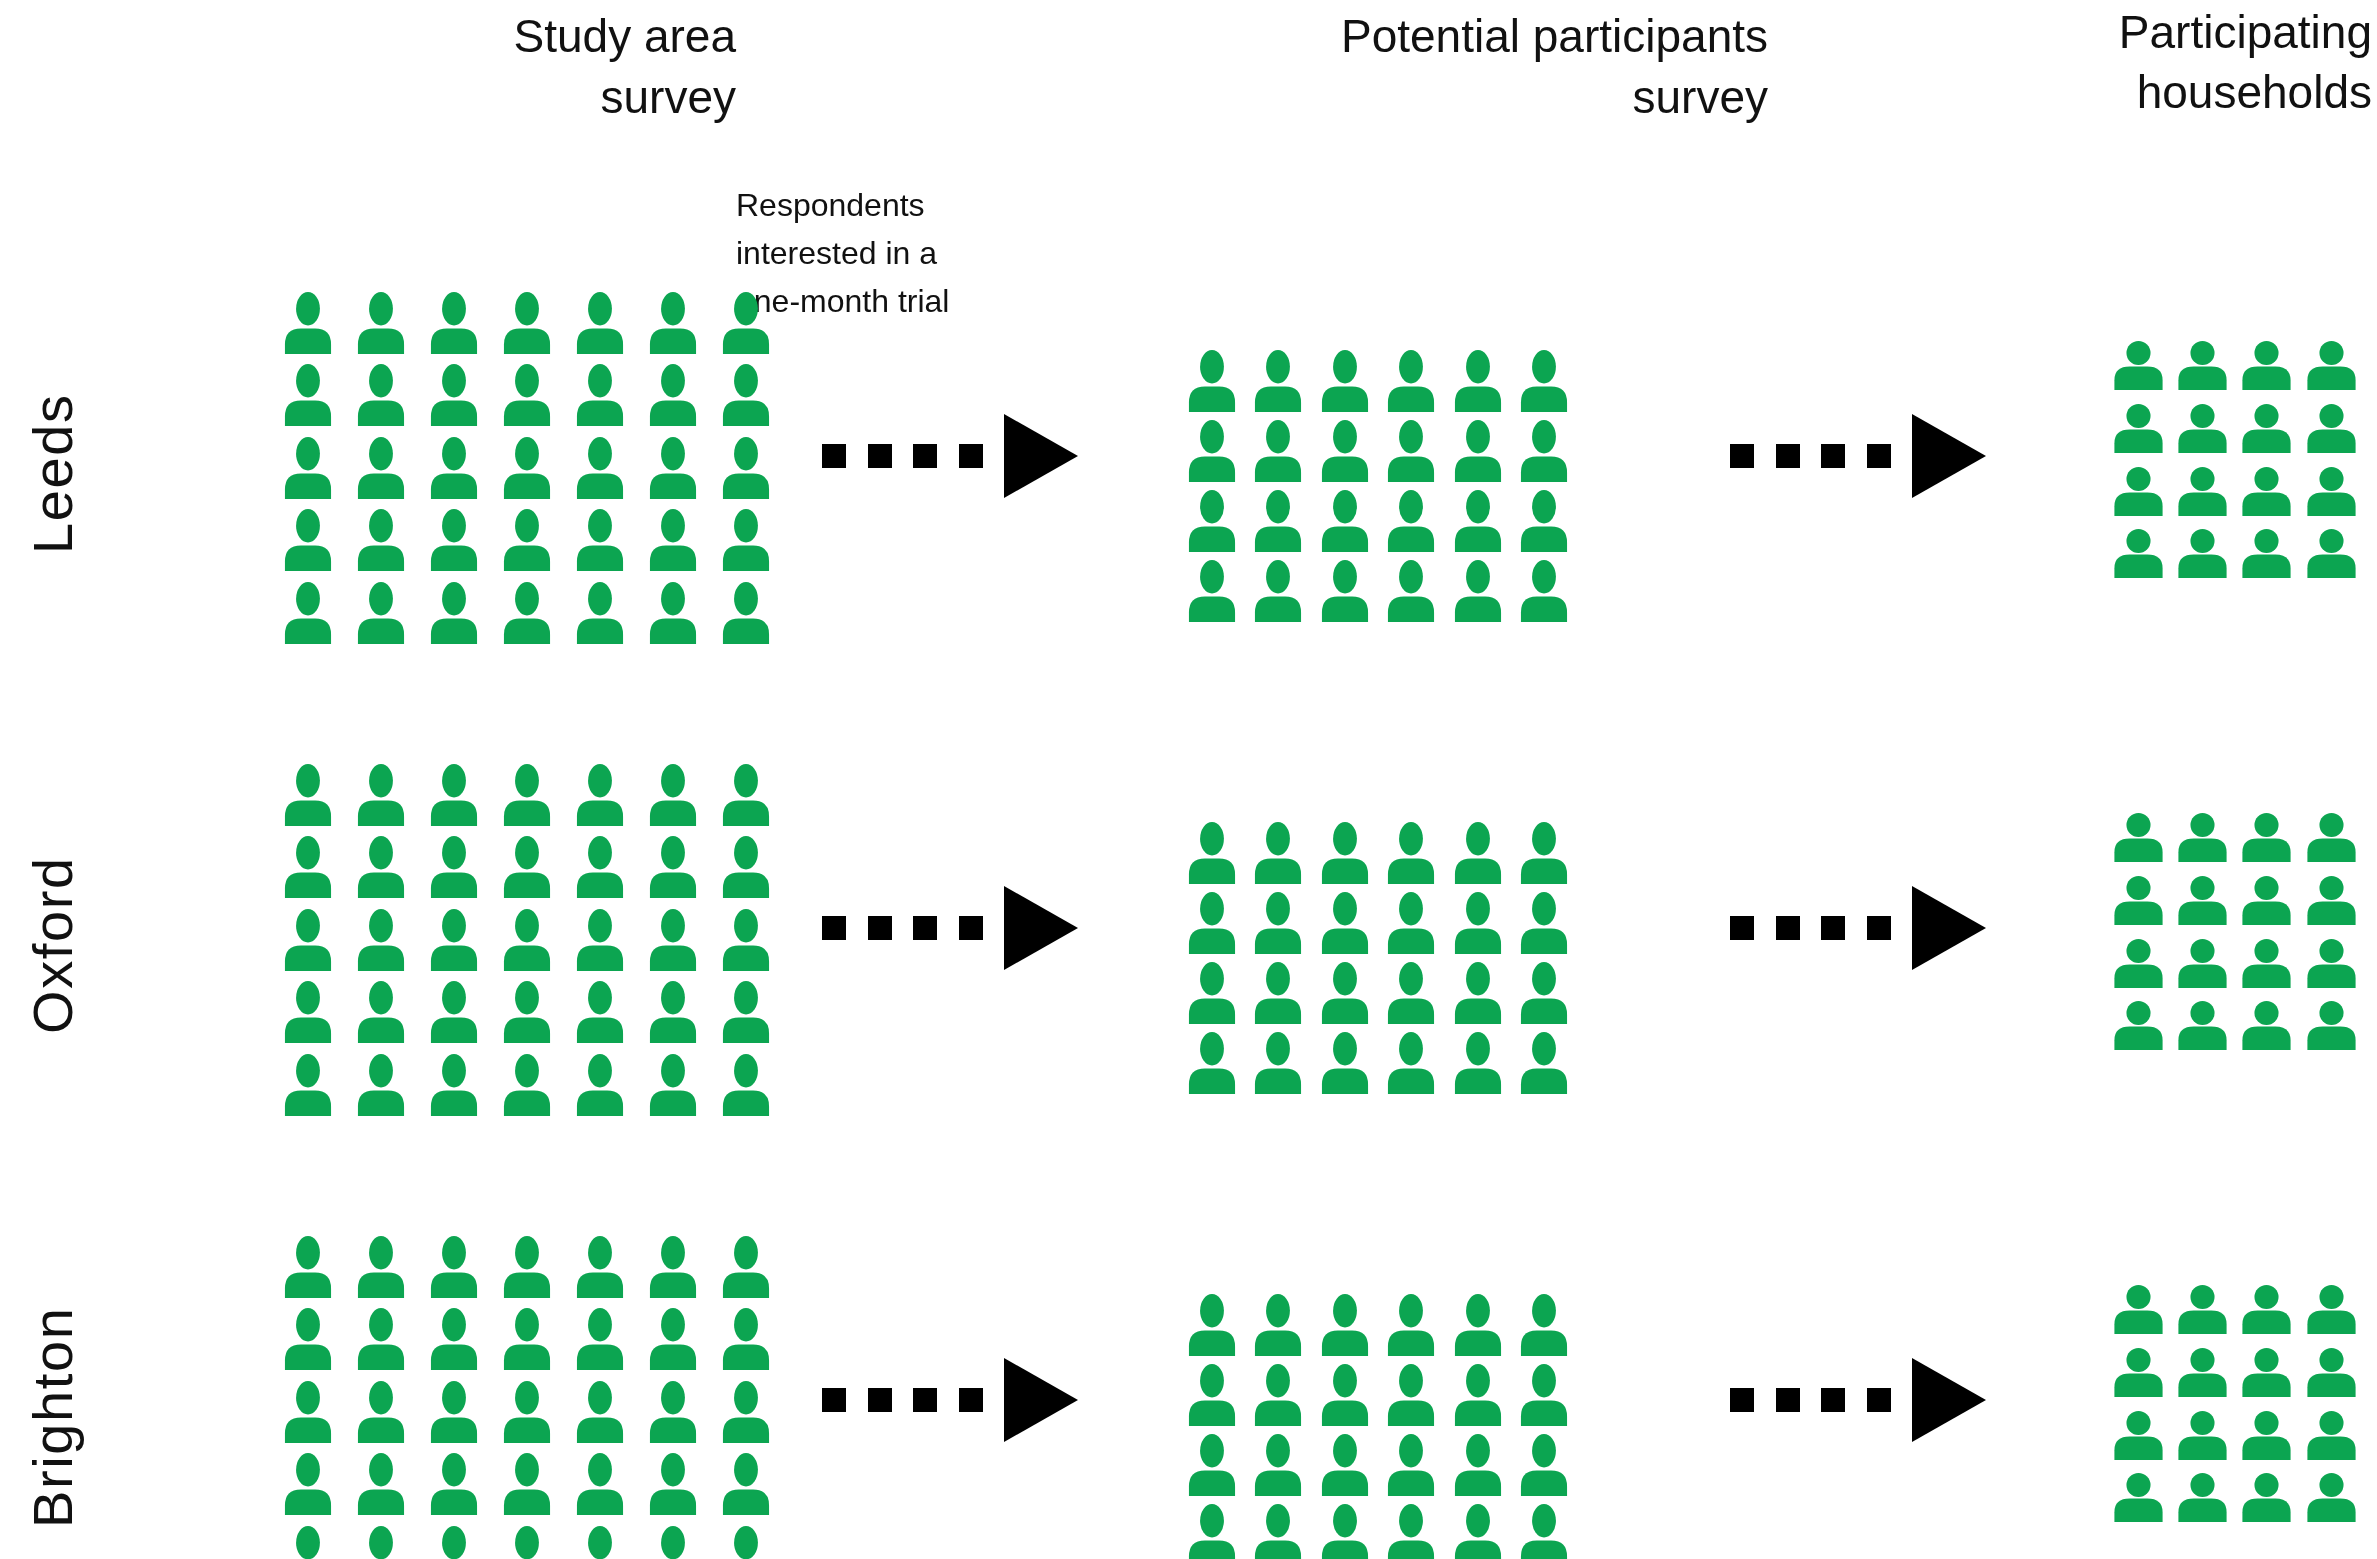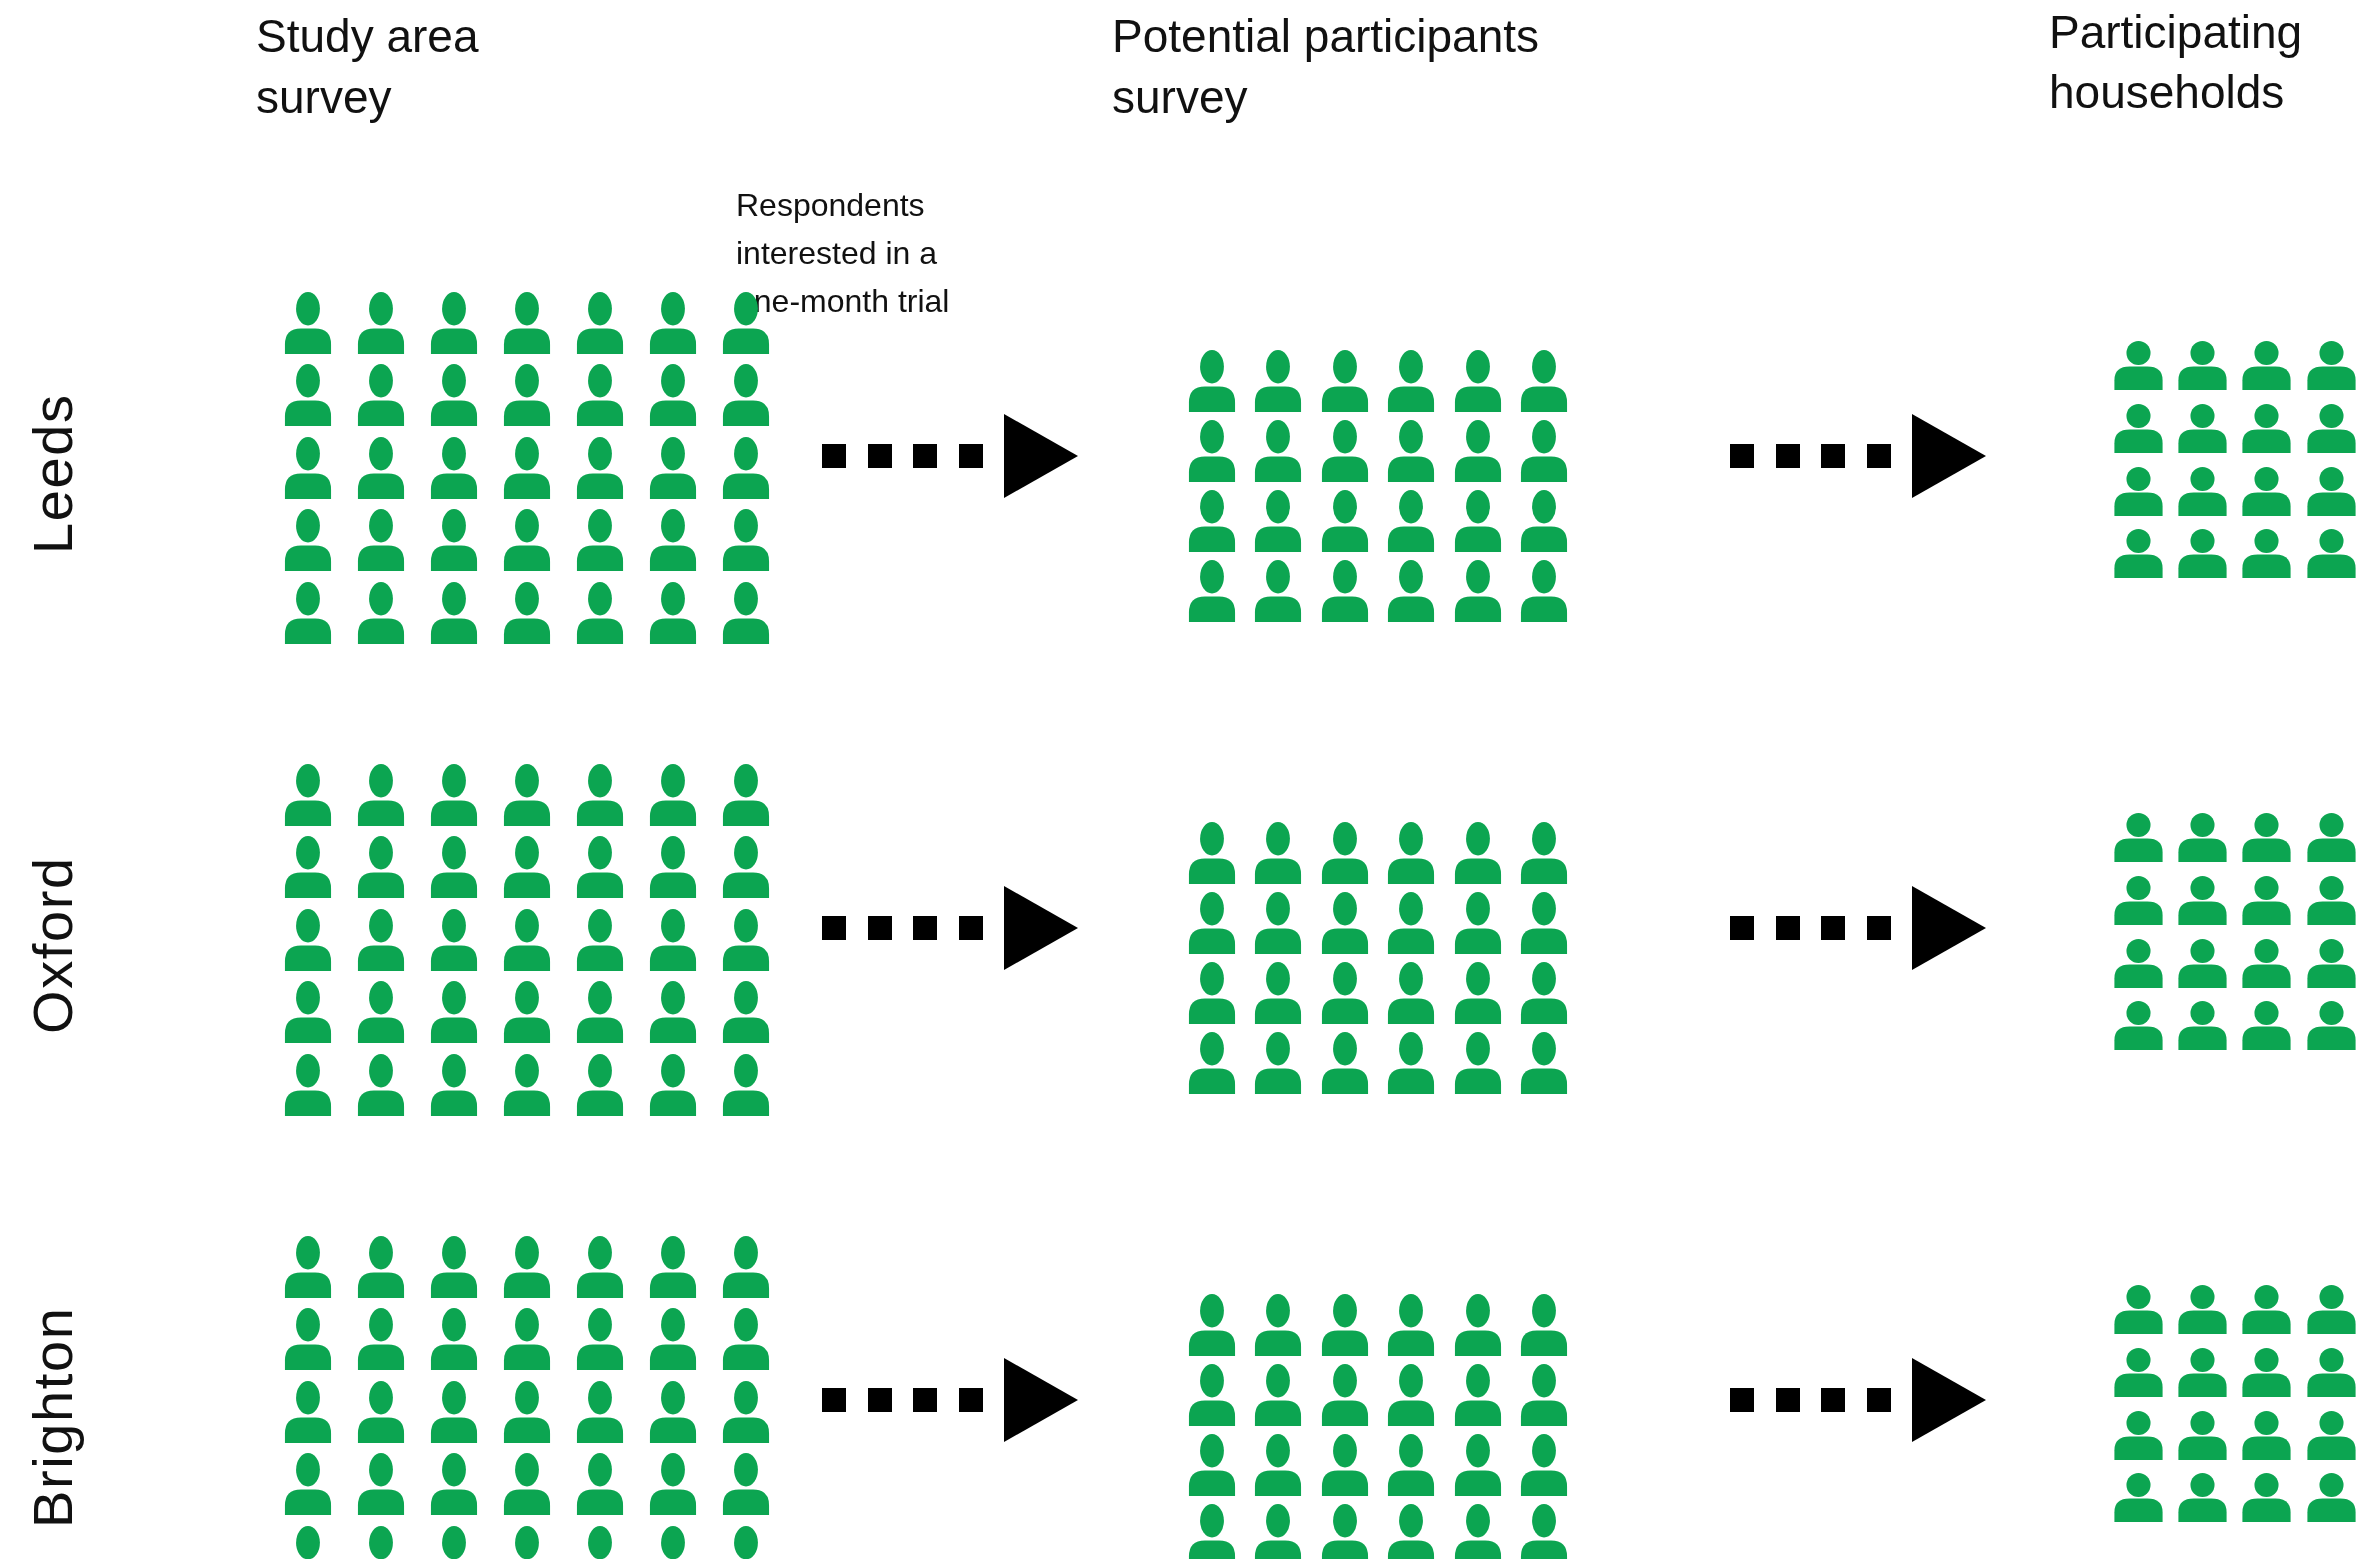--- a/index.html
+++ b/index.html
@@ -1,21 +1,21 @@
 <!DOCTYPE html>
 <html style="font-size:12.8px"><head>
 <meta charset="utf-8">
 <style>
   html,body{margin:0;padding:0;background:#fff;}
   body{width:2377px;height:1560px;overflow:hidden;
        font-family:"Liberation Sans", sans-serif;}
   #canvas{position:relative;width:2377px;height:1560px;background:var(--bg,#fff);
           color:var(--text-black,#111);overflow:hidden;}
 
-  .col-header{position:absolute;top:6.4px;text-align:left;
+  .col-header{position:absolute;top:6.4px;text-align:right;
               font-size:46px;line-height:1.32;white-space:pre-line;}
   #hdr-study{left:256px;width:480px;}
   #hdr-potential{left:1112px;width:656px;}
   #hdr-participating{left:2049px;width:323px;top:1.6px;}
 
   .annotation{position:absolute;text-align:left;font-size:32px;line-height:1.5;
               white-space:pre-line;}
   #ann-respondents{left:736px;width:400px;top:181px;}
   #ann-filtered{left:1668px;width:400px;top:192px;}
 

